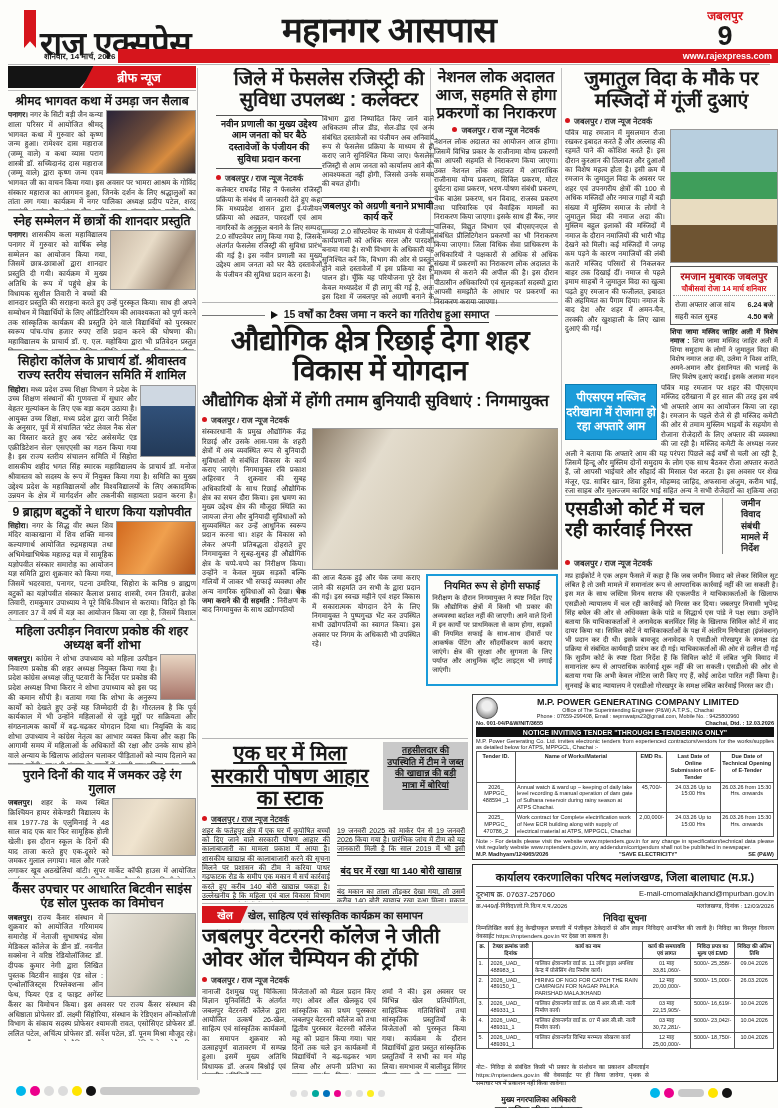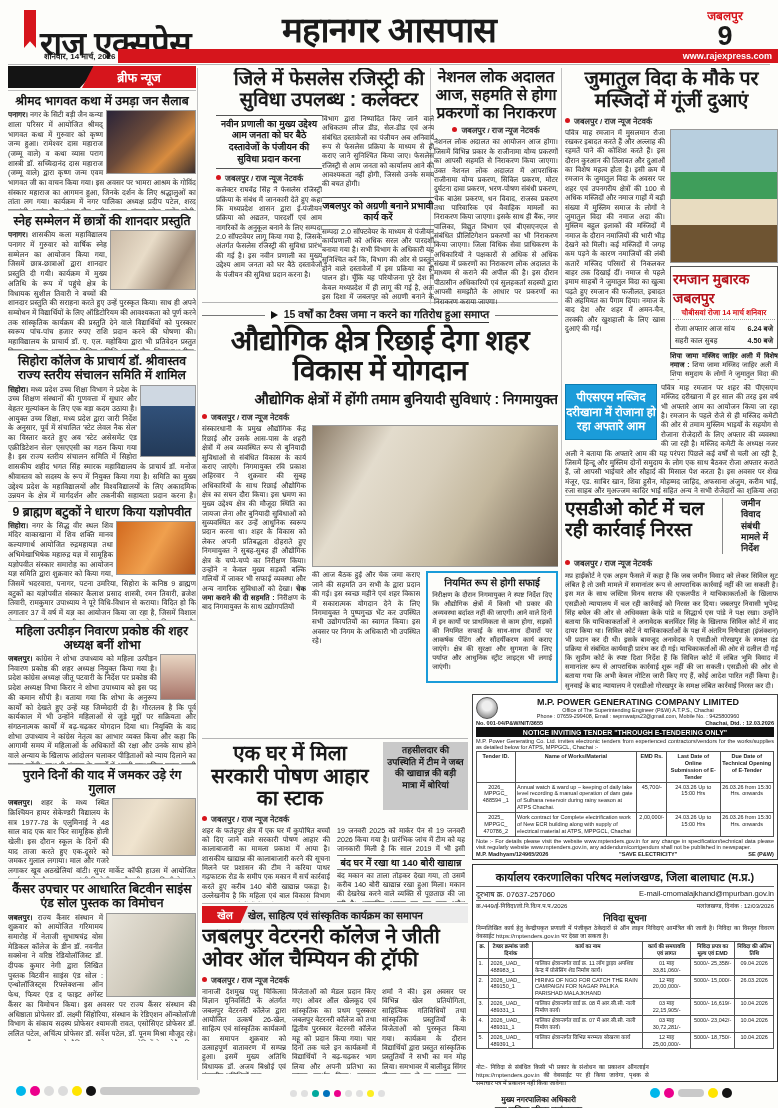--- a/index.html
+++ b/index.html
@@ -58,21 +58,21 @@
   
   #artB{left:434px;top:68px;width:124px;height:236px;}
   #artB h2{margin:0;font-size:15.5px;line-height:1.15;text-align:center;}
   
   #jumatul{left:565px;top:68px;width:213px;height:312px;}
   #jumatul h1{margin:0;font-size:19.5px;line-height:1.12;text-align:center;}
   .jrow{display:flex;gap:5px;}
   .mosque{width:106px;height:132px;border:1px solid #999;
      background:linear-gradient(180deg,#b8cfdf 0 32%,#3f9e5b 30% 52%,#e8dcc0 52% 72%,#6e5432 72%);}
   .ramzan{border:1px solid #555;margin-top:3px;padding:2px;}
-  .ramzan .t1{font-size:14px;font-weight:bold;color:#b5121b;}
+  .ramzan .t1{font-size:10px;font-weight:bold;color:#b5121b;text-align:center;}
   .ramzan .t2{font-size:7.5px;font-weight:bold;color:#d6151c;text-align:center;border-bottom:1px dotted #999;padding-bottom:2px;margin-bottom:2px;}
   .rrow{display:flex;justify-content:space-between;font-size:7.2px;padding:1px 2px;}
   .rrow .v{font-weight:bold;}
   
   #psm{left:565px;top:384px;width:213px;height:110px;}
   .psmbox{float:left;width:90px;height:54px;background:#1b9cd9;color:#fff;font-weight:bold;
           font-size:11.5px;line-height:1.25;text-align:center;display:flex;align-items:center;
           justify-content:center;margin:0 4px 2px 0;border:1px solid #0d7cb0;}
   
   #sdo{left:565px;top:498px;width:213px;height:192px;}
@@ -102,35 +102,35 @@
   .mjnotice{font-size:9px;font-weight:bold;text-align:center;}
   .mjbottom{display:flex;gap:8px;margin-top:14px;flex-direction:column;}
   .mjsig{width:42%;text-align:center;font-weight:bold;font-size:7.5px;line-height:1.3;}
   
   #indus{left:202px;top:306px;width:356px;height:388px;}
   .strip{display:flex;align-items:center;justify-content:center;gap:6px;height:18px;}
   .strip .ln{height:1px;background:#777;flex:1;}
   .strip .tx{font-size:10.5px;font-weight:bold;border-bottom:1px solid #333;padding-bottom:1px;}
   .arrow{width:0;height:0;border-left:7px solid #111;border-top:4px solid transparent;border-bottom:4px solid transparent;}
   #indus h1{margin:2px 0 0 0;font-size:28px;line-height:1.08;text-align:center;letter-spacing:-.5px;}
-  .indsub{font-size:14px;font-weight:bold;text-align:right;margin-top:3px;}
+  .indsub{font-size:16px;font-weight:bold;text-align:left;margin-top:3px;}
   .indcols{display:flex;gap:6px;margin-top:2px;}
   .groupph{width:100%;height:140px;border:1px solid #999;
      background:linear-gradient(120deg,#8a7a66,#e3dccd 25%,#d8cfbc 45%,#c4b89e 65%,#6e5f4e);}
   .safai{border:2px solid #1b9cd9;padding:3px 4px;box-sizing:border-box;}
   .safai .t{font-size:9.8px;font-weight:bold;text-align:center;margin-bottom:2px;}
   
-  #poshan{left:202px;top:742px;width:266px;height:160px;}
+  #poshan{left:202px;top:742px;width:266px;height:160px;text-decoration:underline;}
   .poshead{display:flex;gap:5px;}
   .poshead h1{margin:0;font-size:20.5px;line-height:1.1;width:176px;text-align:center;}
   .highlight{flex:1;background:#c9c9c9;font-size:9px;font-weight:bold;line-height:1.3;
              padding:3px 4px;text-align:center;}
   .poscols{display:flex;gap:7px;}
   .sub2{font-size:9.5px;font-weight:bold;text-align:center;border-top:1px solid #777;border-bottom:1px solid #777;
-        padding:0 0;margin:2px 0;}
+        padding:8px 0;margin:2px 0;}
   
   #sports{left:202px;top:906px;width:266px;height:176px;}
   .sptab{display:flex;height:17px;margin-bottom:2px;}
   .sptab .khel{background:#d6151c;color:#fff;font-weight:bold;font-size:10.5px;width:46px;
       display:flex;align-items:center;justify-content:center;clip-path:polygon(0 0,100% 0,84% 100%,0 100%);}
   .sptab .bar{flex:1;background:#ececec;font-size:10px;font-weight:bold;display:flex;align-items:center;
       padding-left:6px;margin-left:-6px;}
   #sports h1{margin:0;font-size:20.5px;line-height:1.12;}
   .spcols{display:flex;gap:6px;}
   

